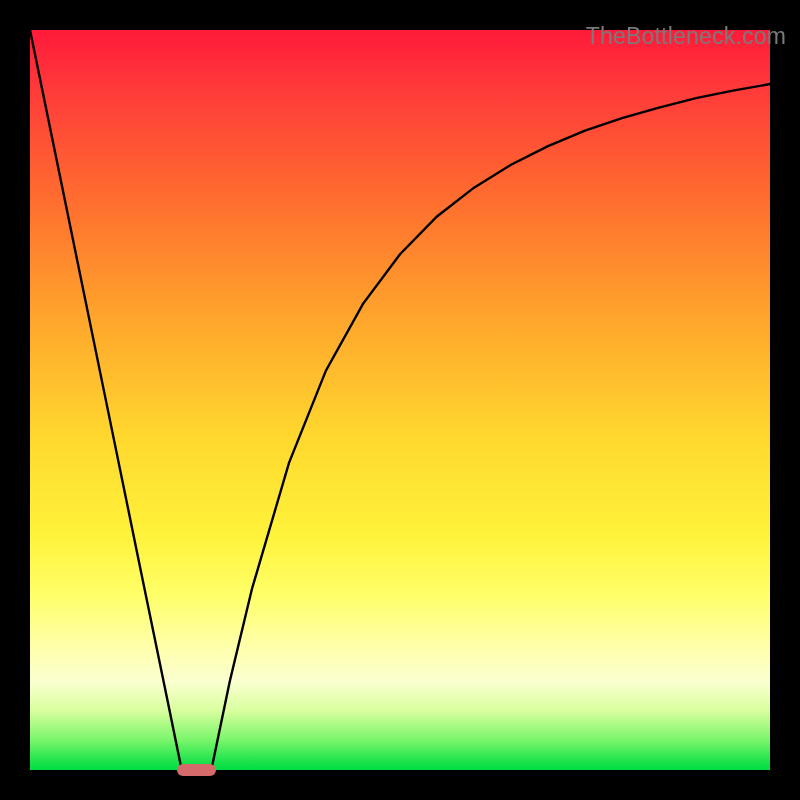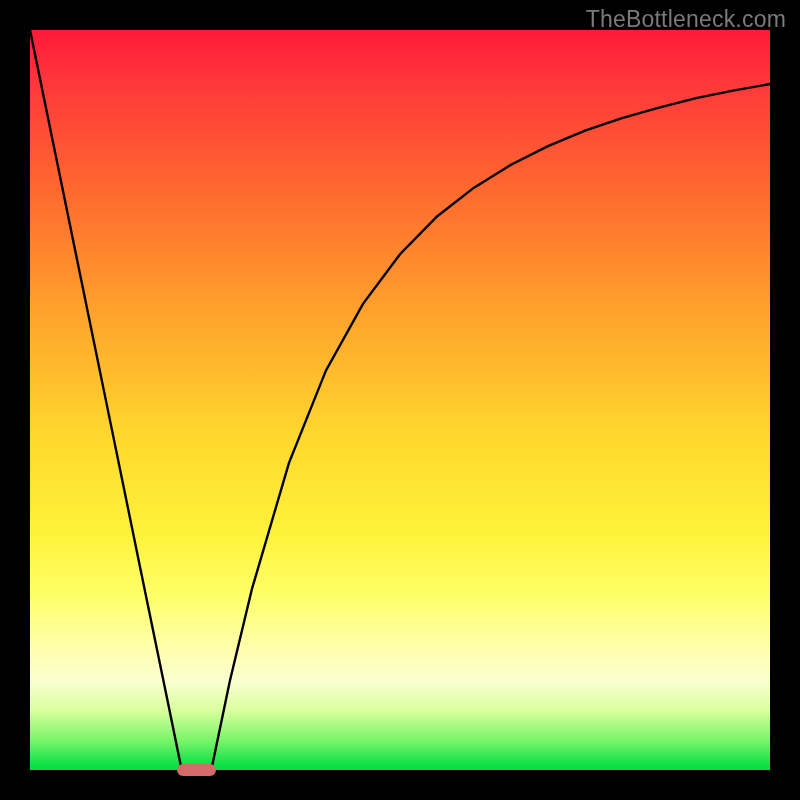--- a/index.html
+++ b/index.html
@@ -34,21 +34,21 @@
       #ffffa8 83%,
       #fbffd0 88%,
       #d8ff9e 92%,
       #79f56a 96%,
       #18e24a 99%,
       #00dd44 100%
     );
   }
   .watermark {
     position: absolute;
-    top: 6px;
+    top: 23px;
     right: 14px;
     color: #7a7a7a;
     font-size: 23px;
     font-weight: 500;
     letter-spacing: 0.2px;
     user-select: none;
   }
   svg.curve {
     position: absolute;
     left: 0;

